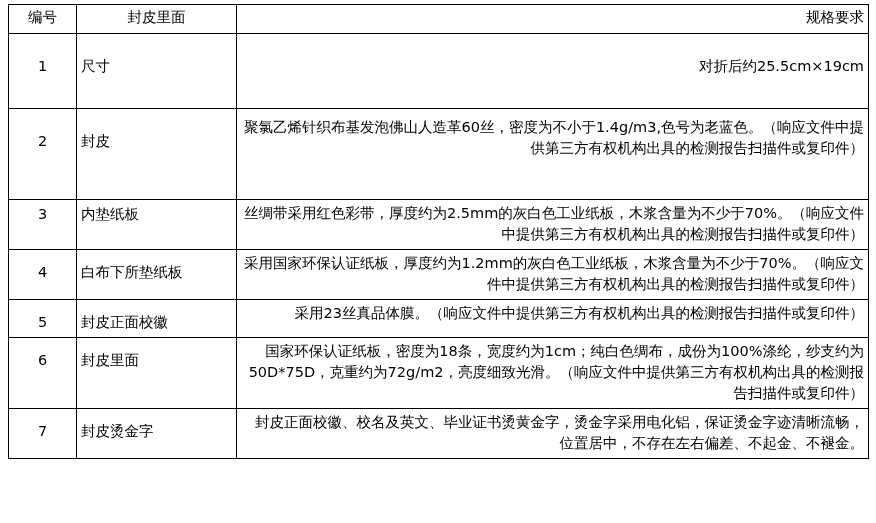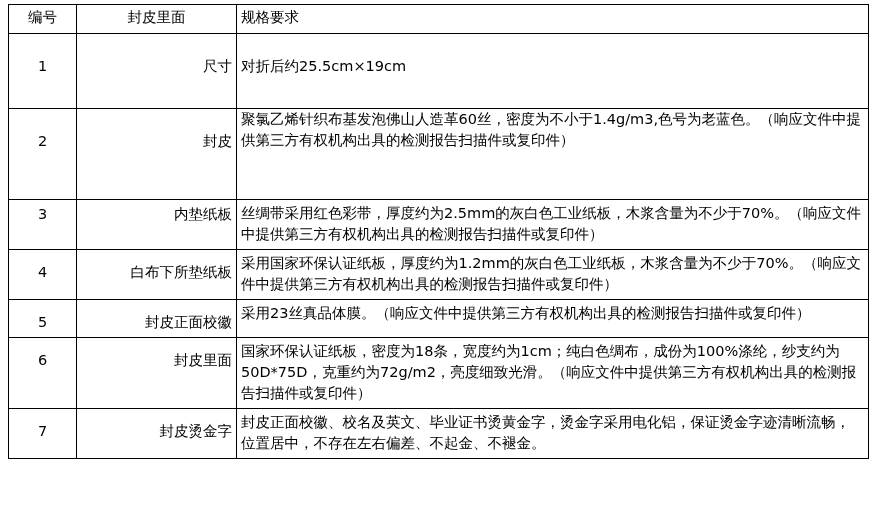--- a/index.html
+++ b/index.html
@@ -36,45 +36,45 @@
   }
   col.c-no    { width: 68px; }
   col.c-name  { width: 160px; }
   col.c-spec  { width: 632px; }
 
   td.col-no {
     text-align: center;
     vertical-align: top;
   }
   td.col-name {
-    text-align: right;
+    text-align: left;
     vertical-align: top;
   }
   td.col-spec {
-    text-align: left;
+    text-align: right;
     vertical-align: top;
   }
   
   tr.header-row td {
     text-align: center;
     height: 24px;
     padding-top: 2px;
     padding-bottom: 2px;
   }
   tr.header-row td.col-spec {
-    text-align: left;
+    text-align: right;
   }
   
   tr.r1 td { height: 48px; }
   tr.r1 td.col-no, tr.r1 td.col-name { padding-top: 22px; }
   tr.r1 td.col-spec { padding-top: 22px; }
 
   tr.r2 td { height: 64px; }
   tr.r2 td.col-no, tr.r2 td.col-name { padding-top: 22px; }
-  tr.r2 td.col-spec { padding-top: 0; }
+  tr.r2 td.col-spec { padding-top: 8px; }
 
   tr.r3 td.col-no, tr.r3 td.col-name { padding-top: 4px; }
   tr.r4 td.col-no, tr.r4 td.col-name { padding-top: 12px; }
   tr.r5 td.col-no, tr.r5 td.col-name { padding-top: 12px; }
   tr.r6 td.col-no, tr.r6 td.col-name { padding-top: 12px; }
   tr.r7 td.col-no, tr.r7 td.col-name { padding-top: 12px; }
 </style>
 </head>
 <body>
 

